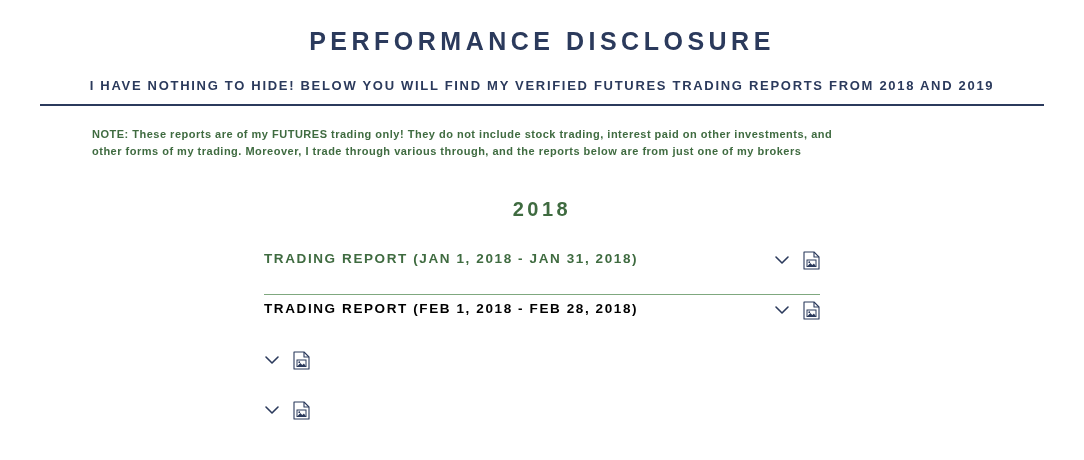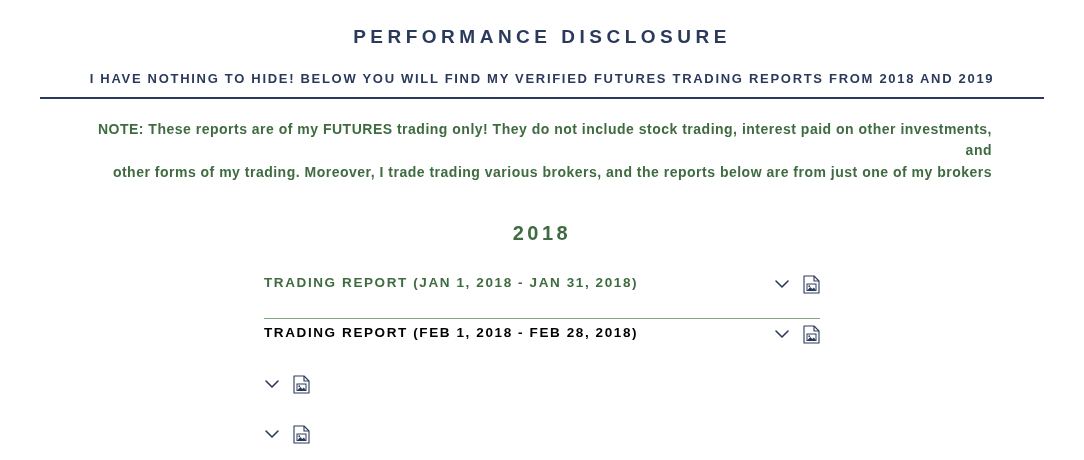--- a/index.html
+++ b/index.html
@@ -15,21 +15,21 @@
     overflow: hidden;
   }
   .page {
     position: relative;
     width: 1084px;
     height: 460px;
     box-sizing: border-box;
   }
   .page-title {
     text-align: center;
-    font-size: 19px;
+    font-size: 25px;
     font-weight: bold;
     letter-spacing: 4.5px;
     color: #2b3a5c;
     margin: 26px 0 0 0;
     line-height: 1.2;
   }
   .subtitle-wrap {
     margin: 22px 40px 12px 40px;
     padding-bottom: 9px;
     border-bottom: 2px solid #2b3a5c;
@@ -38,22 +38,22 @@
   .subtitle {
     font-size: 13px;
     font-weight: bold;
     letter-spacing: 1.7px;
     color: #2b3a5c;
     line-height: 1.3;
   }
   .note {
     margin: 20px auto 0 auto;
     width: 900px;
-    text-align: right;
-    font-size: 14px;
+    text-align: left;
+    font-size: 11px;
     font-weight: bold;
     letter-spacing: 0.5px;
     color: #3f6b40;
     line-height: 1.55;
   }
   .year {
     margin: 38px 0 4px 0;
     text-align: center;
     font-size: 20px;
     font-weight: bold;
@@ -116,21 +116,21 @@
 <div class="page">
 
   <h1 class="page-title">PERFORMANCE DISCLOSURE</h1>
 
   <div class="subtitle-wrap">
     <div class="subtitle">I HAVE NOTHING TO HIDE! BELOW YOU WILL FIND MY VERIFIED FUTURES TRADING REPORTS FROM 2018 AND 2019</div>
   </div>
 
   <div class="note">
     <div>NOTE: These reports are of my FUTURES trading only! They do not include stock trading, interest paid on other investments, and</div>
-    <div>other forms of my trading. Moreover, I trade trading various brokers, and the reports below are from just one of my brokers</div>
+    <div>other forms of my trading. Moreover, I trade through various through, and the reports below are from just one of my brokers</div>
   </div>
 
   <div class="year">2018</div>
 
   <div class="reports">
 
     <div class="report-row active">
       <span class="label">TRADING REPORT (JAN 1, 2018 - JAN 31, 2018)</span>
       <span class="row-icons">
         <span class="chev">

